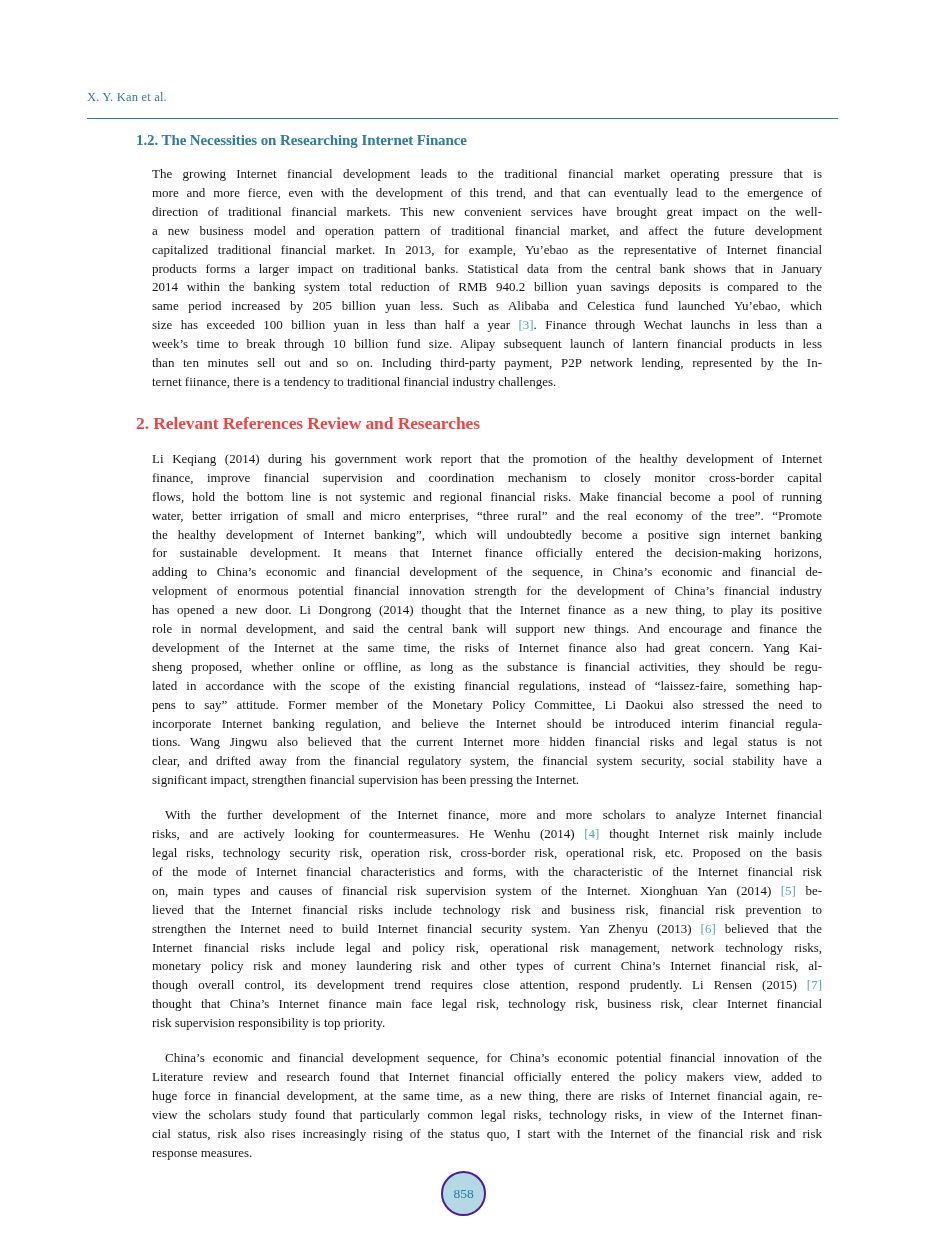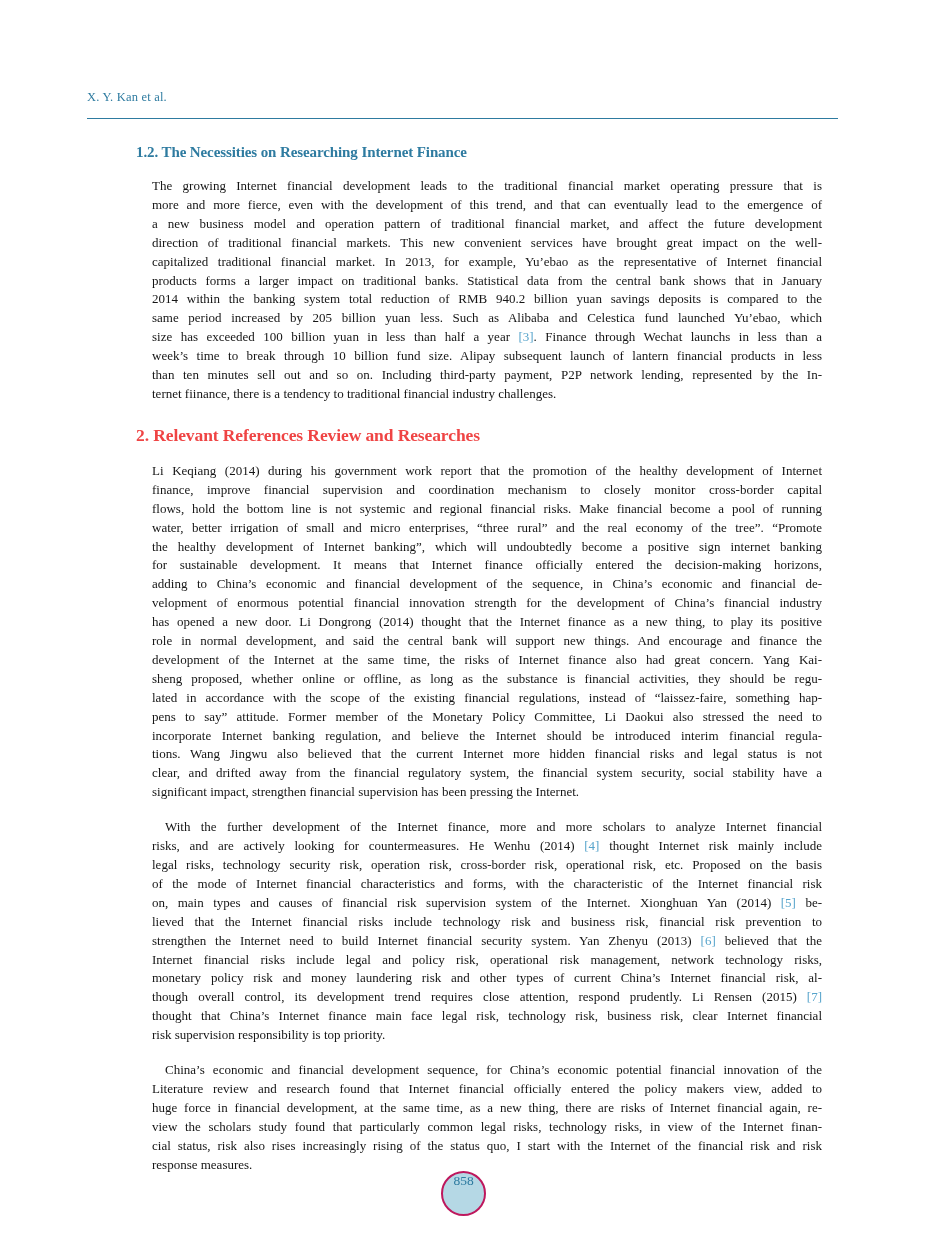--- a/index.html
+++ b/index.html
@@ -36,21 +36,21 @@
     position: absolute;
     left: 136px;
     top: 132px;
     width: 702px;
     font-size: 13px;
   }
   .sec-sub {
     font-size: 15px;
     font-weight: bold;
     color: #2e7ba0;
-    margin: 12px 0 13px 0;
+    margin: 0 0 13px 0;
     letter-spacing: -0.1px;
   }
   .sec-main {
     font-size: 17.5px;
     font-weight: bold;
     color: #ef4444;
     margin: 21px 0 14px 0;
     letter-spacing: -0.1px;
   }
   .para { margin: 16px; }
@@ -64,42 +64,43 @@
   .indent-first .line:first-child { text-indent: 13px; }
   .cite { color: #55a3cb; cursor: pointer; }
   .page-circle {
     position: absolute;
     left: 441px;
     top: 1171px;
     width: 45px;
     height: 45px;
     border-radius: 50%;
     background: #b5d8e5;
-    border: 2px solid #be185d;
+    border: 2px solid #4c1d95;
     box-sizing: border-box;
     display: flex;
+    align-items: center;
     justify-content: center;
     color: #2e7ba0;
     font-size: 13.5px;
   }
 </style>
 </head>
 <body>
 
 <div class="running-head"><span>X. Y. Kan </span><span class="etal">et al.</span></div>
 
 <div class="head-rule"></div>
 
 <div class="content">
   <h3 class="sec-sub">1.2. The Necessities on Researching Internet Finance</h3>
   <div class="para">
       <div class="line">The growing Internet financial development leads to the traditional financial market operating pressure that is</div>
       <div class="line">more and more fierce, even with the development of this trend, and that can eventually lead to the emergence of</div>
+      <div class="line">direction of traditional financial markets. This new convenient services have brought great impact on the well-</div>
       <div class="line">a new business model and operation pattern of traditional financial market, and affect the future development</div>
-      <div class="line">direction of traditional financial markets. This new convenient services have brought great impact on the well-</div>
       <div class="line">capitalized traditional financial market. In 2013, for example, Yu’ebao as the representative of Internet financial</div>
       <div class="line">products forms a larger impact on traditional banks. Statistical data from the central bank shows that in January</div>
       <div class="line">2014 within the banking system total reduction of RMB 940.2 billion yuan savings deposits is compared to the</div>
       <div class="line">same period increased by 205 billion yuan less. Such as Alibaba and Celestica fund launched Yu’ebao, which</div>
       <div class="line">size has exceeded 100 billion yuan in less than half a year <span class="cite">[3]</span>. Finance through Wechat launchs in less than a</div>
       <div class="line">week’s time to break through 10 billion fund size. Alipay subsequent launch of lantern financial products in less</div>
       <div class="line">than ten minutes sell out and so on. Including third-party payment, P2P network lending, represented by the In-</div>
       <div class="line last">ternet fiinance, there is a tendency to traditional financial industry challenges.</div>
     </div>
 

